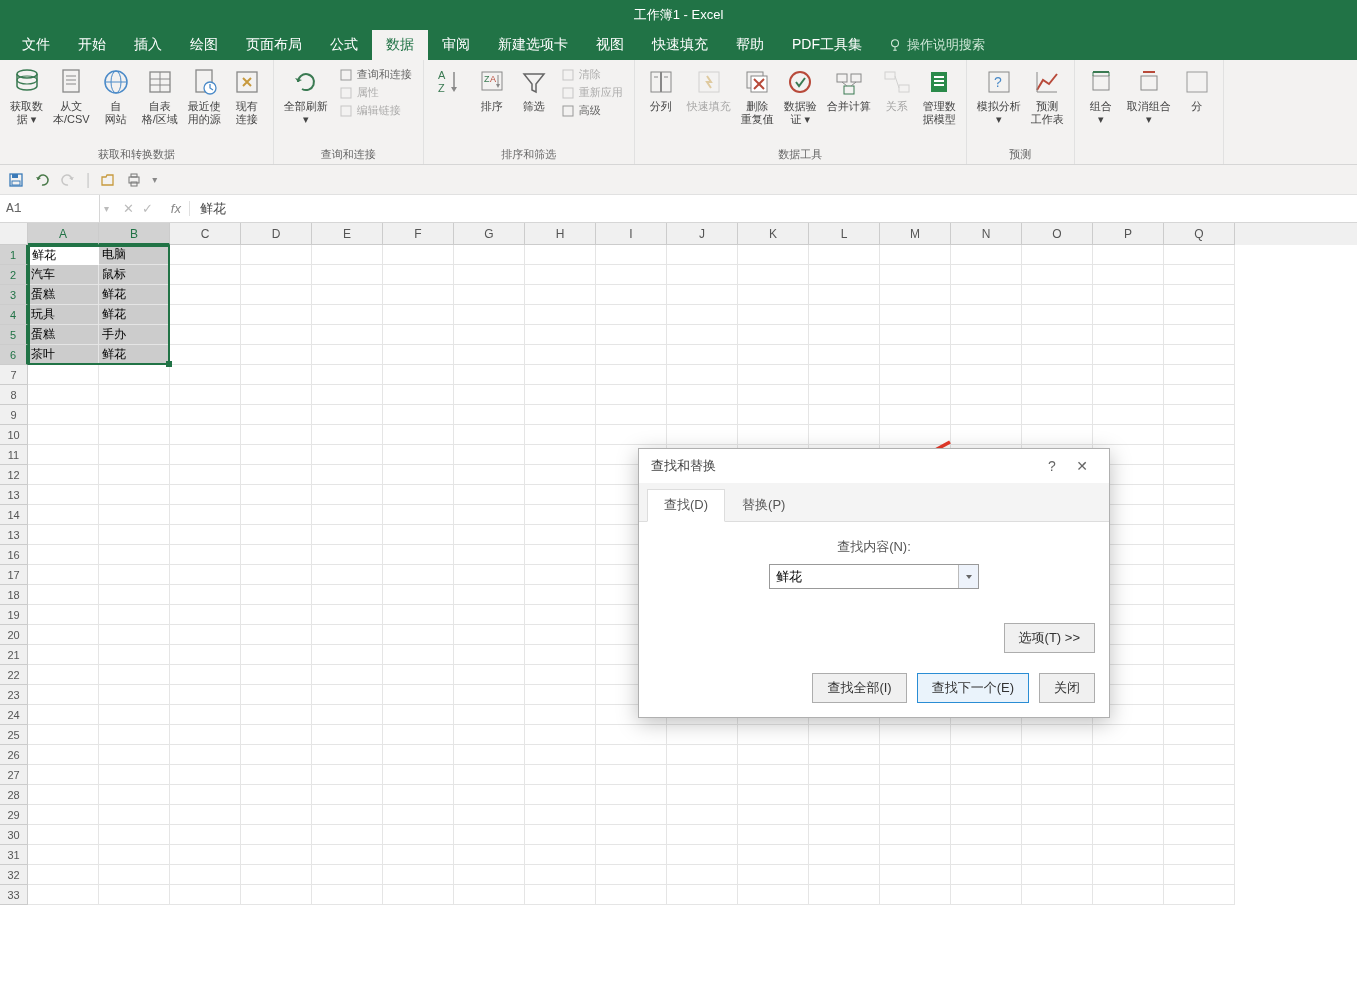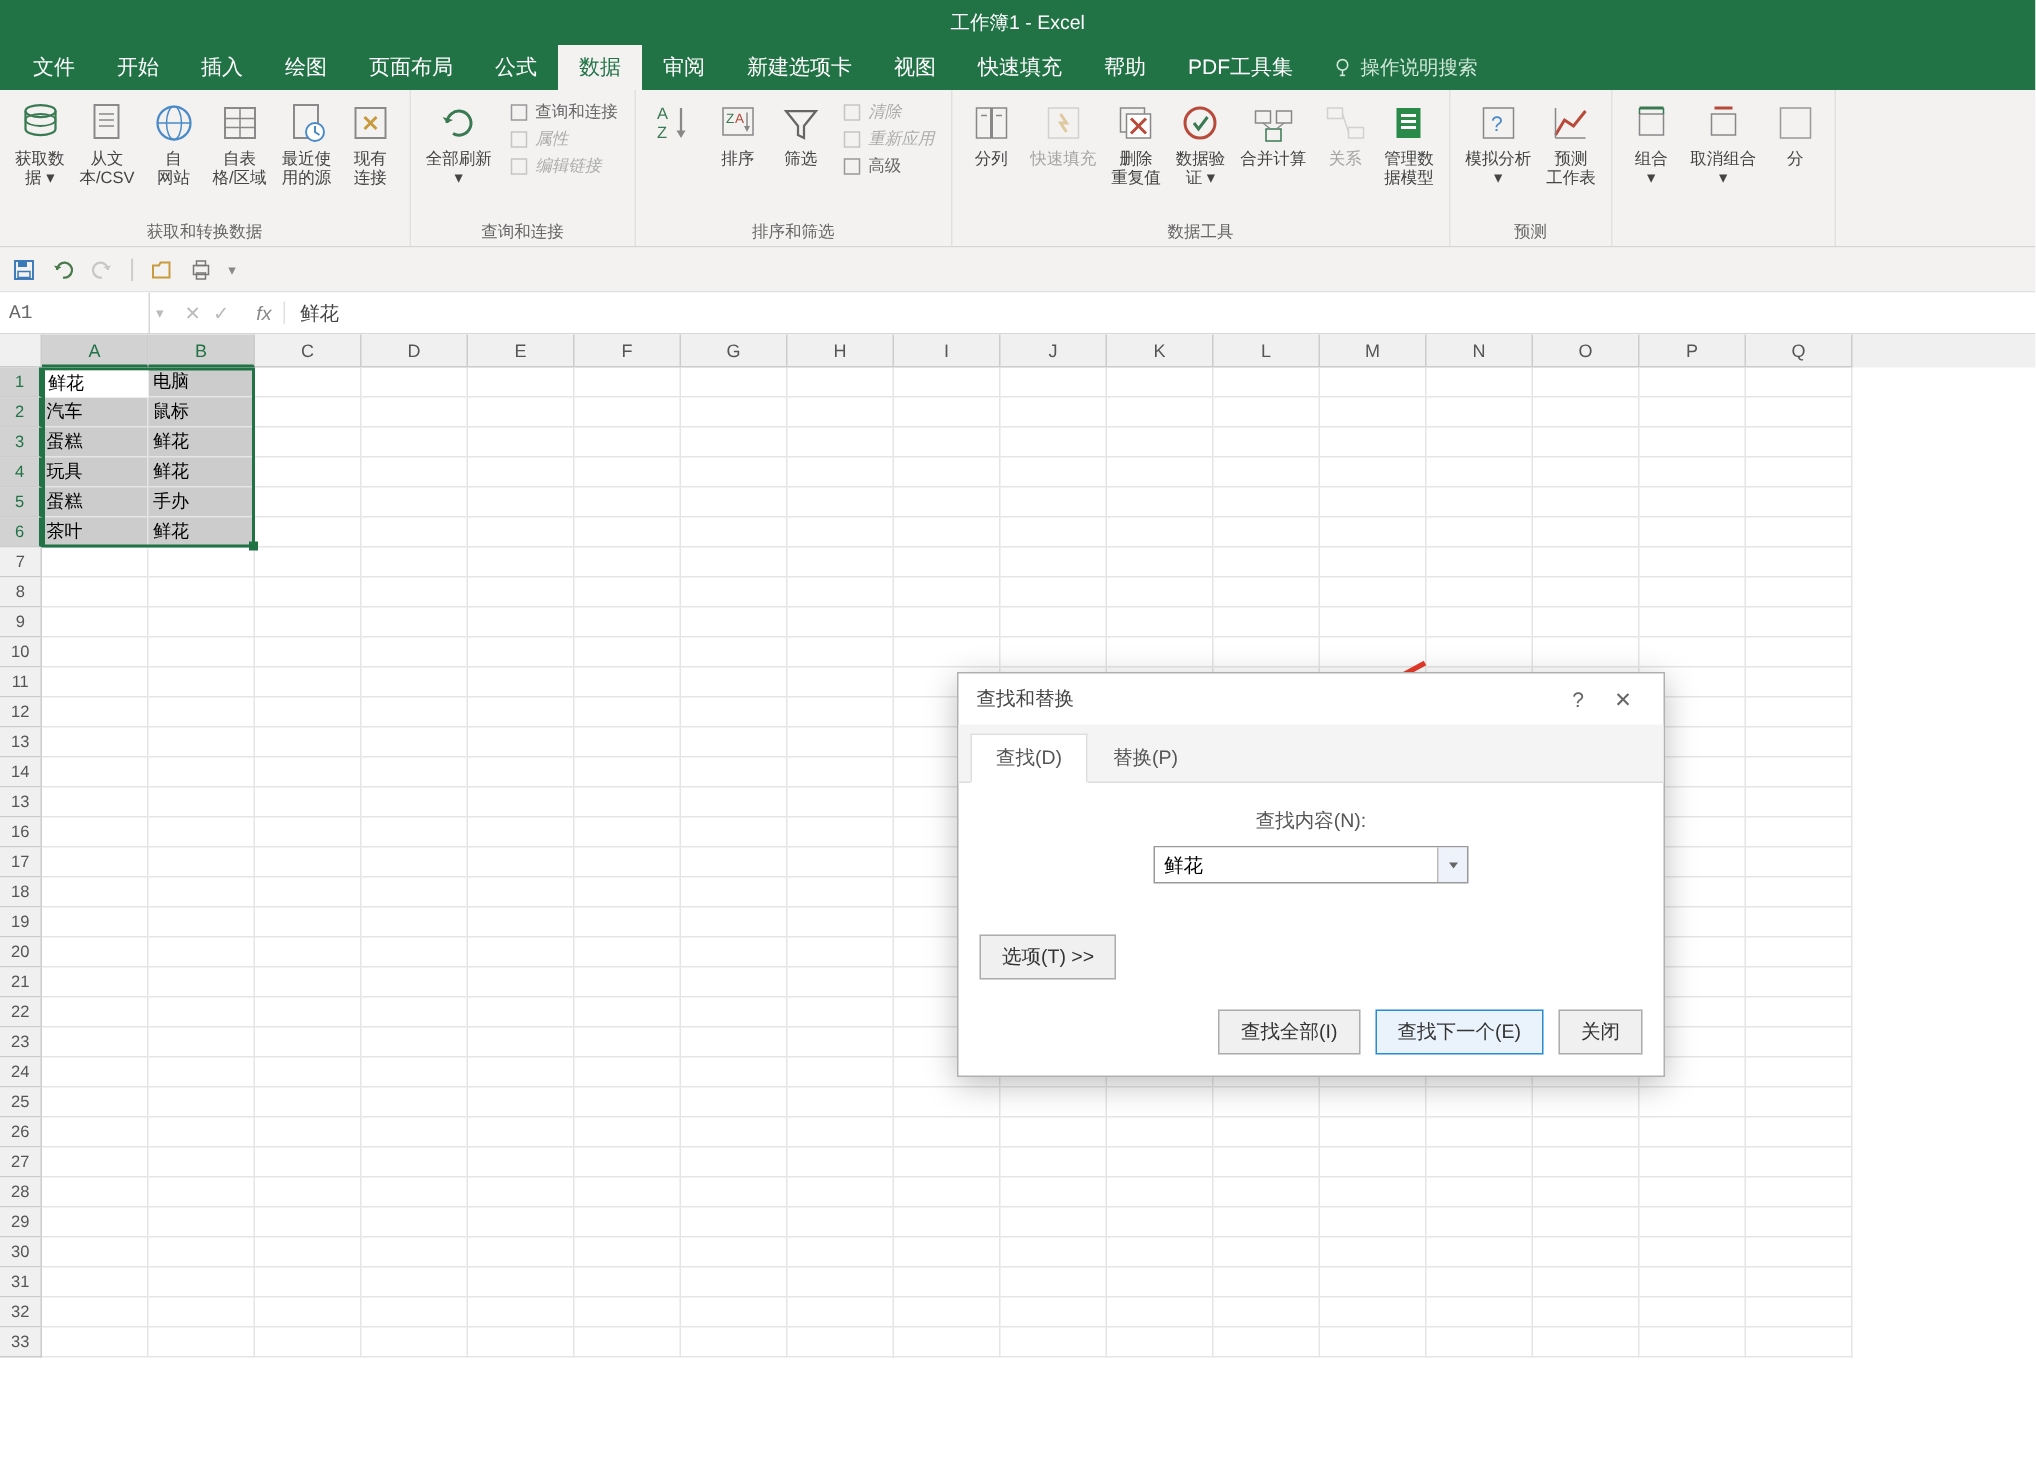--- a/index.html
+++ b/index.html
@@ -19,21 +19,21 @@
 .ribbon { background: #f3f2f1; height: 105px; display: flex; border-bottom: 1px solid #d6d6d6; overflow: hidden; }
 .ribbon-group { display: flex; flex-direction: column; align-items: center; padding: 4px 6px 2px 6px; border-right: 1px solid #e1e1e1; }
 .ribbon-group-content { display: flex; flex: 1; align-items: flex-start; gap: 2px; }
 .ribbon-group-label { font-size: 11px; color: #666; text-align: center; padding-top: 2px; }
 .ribbon-btn { display: flex; flex-direction: column; align-items: center; justify-content: flex-start; padding: 2px 4px; cursor: pointer; min-width: 40px; }
 .ribbon-btn svg { width: 32px; height: 32px; }
 .ribbon-btn-label { font-size: 11px; color: #444; text-align: center; line-height: 1.2; margin-top: 2px; }
 .ribbon-btn.disabled { opacity: 0.45; }
 .ribbon-small-col { display: flex; flex-direction: column; gap: 1px; padding: 2px; }
 .ribbon-small-item { font-size: 11px; color: #666; display: flex; align-items: center; gap: 4px; padding: 1px 3px; cursor: pointer; }
-.ribbon-small-item.disabled { opacity: 0.5; font-style: italic; }
+.ribbon-small-item.disabled { opacity: 0.5; }
 .ribbon-small-item svg { width: 14px; height: 14px; }
 
 
 .qat { background: #f3f2f1; height: 30px; display: flex; align-items: center; padding: 0 8px; gap: 10px; border-bottom: 1px solid #e1e1e1; }
 .qat-item { cursor: pointer; display: flex; align-items: center; }
 .qat-item.disabled { opacity: 0.4; }
 .qat-item svg { width: 16px; height: 16px; }
 
 
 .formula-bar { height: 28px; display: flex; align-items: center; border-bottom: 1px solid #d6d6d6; background: #fff; }
@@ -66,21 +66,21 @@
 .dialog-tabs { display: flex; background: #f4f4f4; border-bottom: 1px solid #ddd; padding-top: 6px; padding-left: 8px; gap: 0; }
 .dialog-tab { padding: 6px 16px; cursor: pointer; color: #555; font-size: 13px; border: 1px solid transparent; }
 .dialog-tab.active { background: #fff; border: 1px solid #ddd; border-bottom: 1px solid #fff; margin-bottom: -1px; }
 .dialog-body { padding: 16px 14px 24px 14px; }
 .dialog-row { display: flex; align-items: center; gap: 8px; flex-direction: column; }
 .dialog-label { color: #555; font-size: 13px; }
 .dialog-input-wrap { flex: 1; display: flex; border: 1px solid #999; }
 .dialog-input { flex: 1; border: none; padding: 4px 6px; font-size: 13px; outline: none; }
 .dialog-dd { width: 20px; border-left: 1px solid #bbb; background: #eef3fb; display: flex; align-items: center; justify-content: center; cursor: pointer; }
 .dialog-dd svg { width: 8px; height: 8px; }
-.dialog-options { display: flex; justify-content: flex-start; padding: 10px 14px; }
+.dialog-options { display: flex; justify-content: flex-end; padding: 10px 14px; }
 .dialog-footer { display: flex; justify-content: flex-end; gap: 10px; padding: 10px 14px 14px 14px; }
 .dialog-btn { padding: 5px 14px; border: 1px solid #adadad; background: #f0f0f0; cursor: pointer; font-size: 13px; color: #333; }
 .dialog-btn.primary { border: 1px solid #2a8dd4; background: #eaf3fb; }
 
 
 .arrow-svg { position: absolute; pointer-events: none; }
 </style>
 </head>
 <body>
 

